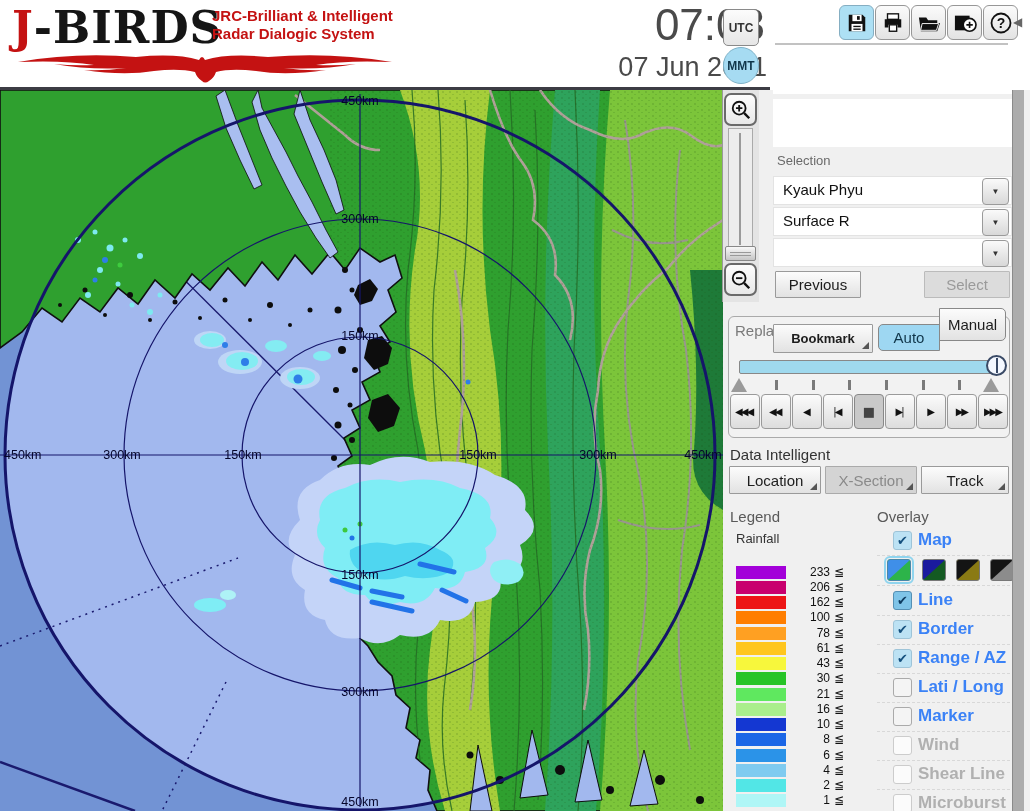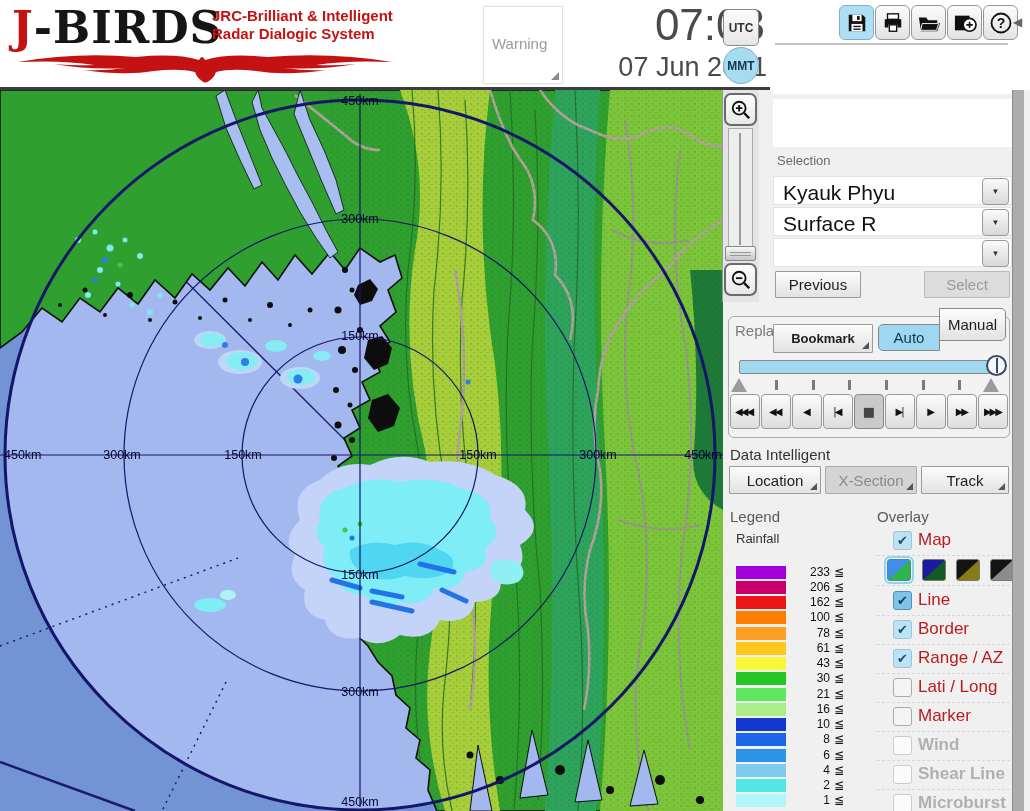--- a/index.html
+++ b/index.html
@@ -34,21 +34,21 @@
   #panel-collapse{left:1013px;top:15px;font-size:12px;color:#666;}
   
   #panel-bg{left:723px;top:90px;width:307px;height:721px;background:#f0f0f0;}
   #panel-scroll{left:1012px;top:90px;width:12px;height:721px;background:#acacac;border-left:1px solid #8a8a8a;box-sizing:border-box;}
   #toolbar-rule{left:775px;top:43px;width:233px;height:2px;background:#c2c2c2;}
   #station-box{left:773px;top:49px;width:239px;height:45px;background:#fff;}
   #range-box{left:773px;top:99px;width:239px;height:48px;background:#fff;}
   #selection-label{left:777px;top:153px;font-size:13px;color:#6a6a6a;}
   .dd-row{left:773px;width:239px;height:29px;background:#fff;border:1px solid #e3e3e3;box-sizing:border-box;}
   #dd-site{top:176px;} #dd-product{top:207px;} #dd-extra{top:238px;}
-  .dd-text{position:absolute;left:9px;top:4px;font-size:21px;color:#111;}
+  .dd-text{position:absolute;left:9px;top:4px;font-size:15px;color:#111;}
   .dd-btn{position:absolute;right:2px;top:1px;width:25px;height:25px;border:1px solid #9a9a9a;border-radius:4px;
     background:linear-gradient(#fafafa,#d8d8d8);display:flex;align-items:center;justify-content:center;
     font-size:8px;color:#333;}
   .pushbtn{border:1px solid #9a9a9a;border-radius:1px;background:linear-gradient(#fcfcfc,#e2e2e2);
     display:flex;align-items:center;justify-content:center;font-size:15px;color:#1d1d1d;box-sizing:border-box;}
   #btn-previous{left:775px;top:271px;width:86px;height:27px;}
   #btn-select{left:924px;top:271px;width:86px;height:27px;background:#dcdcdc;border-color:#bbb;color:#9a9a9a;}
   
   #replay-box{left:728px;top:316px;width:282px;height:122px;border:1px solid #aaa;border-radius:6px;background:#f2f2f2;box-sizing:border-box;}
   #replay-label{left:735px;top:322px;font-size:15px;color:#7a7a7a;}
@@ -81,21 +81,21 @@
   .lg-val{position:absolute;left:56px;top:0px;width:44px;text-align:right;font-size:12px;color:#111;}
   .lg-lte{position:absolute;left:104px;top:0px;font-family:"DejaVu Sans",sans-serif;font-size:12px;color:#111;}
   
   .ov-row{left:877px;width:133px;height:29px;border-bottom:1px dashed #d8d8d8;box-sizing:border-box;}
   .ov-box{position:absolute;left:16px;top:4px;width:19px;height:19px;border:1px solid #9ec4d8;border-radius:3px;
     background:#bce2f4;box-sizing:border-box;display:flex;align-items:center;justify-content:center;
     font-family:"DejaVu Sans",sans-serif;font-size:13px;color:#15507e;overflow:hidden;}
   .ov-box.darker{background:#7fc4e8;border-color:#5590b4;color:#0d3a5e;}
   .ov-box.empty{background:#f4f4f4;border-color:#aaa;color:transparent;}
   .ov-box.disabled{background:#fbfbfb;border-color:#ccc;color:transparent;}
-  .ov-lab{position:absolute;left:41px;top:3px;font-size:17px;font-weight:normal;color:#b91c1c;}
+  .ov-lab{position:absolute;left:41px;top:3px;font-size:17px;font-weight:bold;color:#3b82f6;}
   .ov-row.disabled .ov-lab{color:#b0b0b0;font-weight:bold;}
   .sw{position:absolute;top:3px;width:24px;height:22px;border-radius:3px;overflow:hidden;border:1px solid #777;box-sizing:border-box;}
   .sw .tri1{position:absolute;inset:0;clip-path:polygon(0 0,100% 0,0 100%);}
   .sw.selected{outline:2px solid #8fd4ee;outline-offset:1px;border-color:#4a88a8;}
   
   #map-wrap{left:0;top:90px;width:723px;height:721px;}
   
   #zoom-strip{left:722px;top:90px;width:37px;height:212px;background:#e4e4e4;border-left:1px solid #999;box-sizing:border-box;}
   .zoombtn{left:724px;width:33px;height:33px;background:linear-gradient(#fdfdfd,#e8e8e8);border:2px solid #6a6a6a;
     border-radius:7px;display:flex;align-items:center;justify-content:center;box-sizing:border-box;}
@@ -307,24 +307,20 @@
 
 <div id="header" class="abs">
   <div id="logo-title" class="abs"><span class="red-j">J</span><span>-BIRDS</span></div>
   <div id="logo-tag1" class="abs logo-tag">JRC-Brilliant &amp; Intelligent</div>
   <div id="logo-tag2" class="abs logo-tag">Radar  Dialogic  System</div>
   <svg id="eagle" class="abs" width="378" height="34" viewBox="0 0 378 34">
     <path fill="#c41212" d="M2,12 Q60,2 120,7 Q160,3 183,10 Q186,4 189,10 Q212,3 252,7 Q315,2 376,12 Q330,10 300,15 Q320,16 340,14 Q305,20 268,18 Q290,21 310,20 Q270,26 240,21 Q215,18 200,22 Q198,28 193,31 Q189,34 186,31 Q181,28 179,22 Q163,18 138,21 Q108,26 68,20 Q88,21 110,18 Q73,20 38,14 Q58,16 78,15 Q48,10 2,12 Z"></path>
   </svg>
   <div id="header-rule" class="abs"></div>
 
-  <div id="warning-box" class="abs">
-    <div id="warning-label" class="abs">Warning</div>
-    <span class="corner-tri"></span>
-  </div>
 
   <div id="clock-time" class="abs">07:03</div>
   <div id="clock-date" class="abs">07 Jun 2021</div>
 
   <div id="tz-utc" class="abs tzbtn">UTC</div>
   <div id="tz-mmt" class="abs tzbtn">MMT</div>
 
   <div id="tool-save" class="abs toolbtn">
     <svg width="22" height="22" viewBox="0 0 24 24">
       <path d="M3,3 h15 l3,3 v15 h-18 Z" fill="#111"></path>

